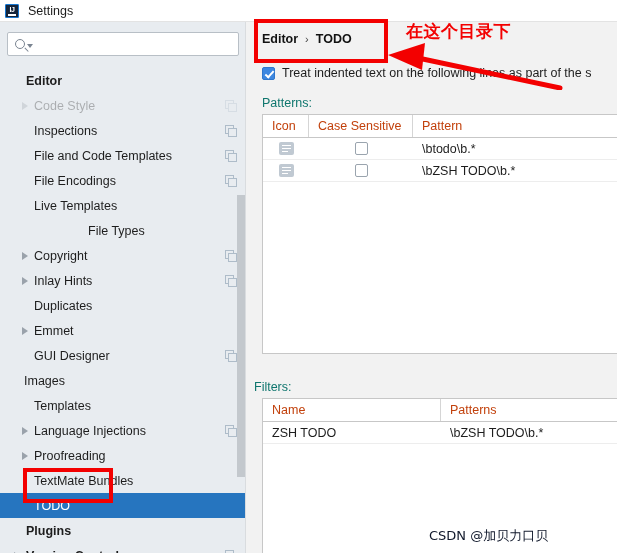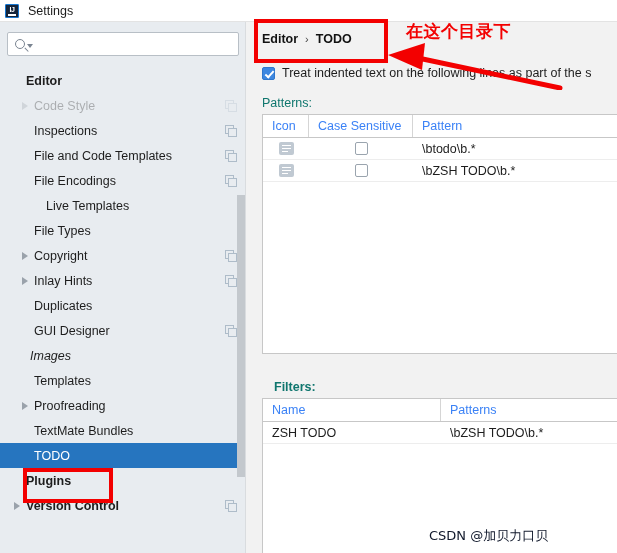--- a/index.html
+++ b/index.html
@@ -241,40 +241,40 @@
     border-width: 0 2px 2px 0;
     transform: rotate(42deg);
   }
 
   .section-label {
     position: absolute;
     font-size: 12.5px;
     color: #0f766e;
   }
   .lbl-patterns { left: 16px; top: 74px; }
-  .lbl-filters  { left: 28px; top: 358px; font-weight: bold; }
+  .lbl-filters  { left: 8px; top: 358px; }
 
   .table {
     position: absolute;
     background: #ffffff;
     border: 1px solid #c7c7c7;
     overflow: hidden;
   }
   .tbl-patterns { left: 16px; top: 92px; width: 370px; height: 240px; }
   .tbl-filters  { left: 16px; top: 376px; width: 370px; height: 157px; }
 
   .thead {
     display: flex;
     height: 23px;
     background: #ffffff;
     border-bottom: 1px solid #c7c7c7;
   }
   .th {
     font-size: 12.5px;
-    color: #3b82f6;
+    color: #c2410c;
     display: flex;
     align-items: center;
     padding-left: 9px;
     border-right: 1px solid #d5d5d5;
     height: 100%;
     flex: 0 0 auto;
     white-space: nowrap;
   }
   .th:last-child { border-right: none; }
 
@@ -402,25 +402,25 @@
         <div class="node" style="padding-left: 22px;">
           <div class="arrow-slot"></div>
           <div class="node-label">File and Code Templates</div>
           <div class="copy-icon"></div>
         </div>
         <div class="node" style="padding-left: 22px;">
           <div class="arrow-slot"></div>
           <div class="node-label">File Encodings</div>
           <div class="copy-icon"></div>
         </div>
-        <div class="node" style="padding-left: 22px; margin-left: 12px;">
+        <div class="node" style="padding-left: 22px;">
           <div class="arrow-slot"></div>
           <div class="node-label">Live Templates</div>
         </div>
-        <div class="node" style="padding-left: 22px;">
+        <div class="node" style="padding-left: 36px; margin-left: 40px;">
           <div class="arrow-slot"></div>
           <div class="node-label">File Types</div>
         </div>
         <div class="node" style="padding-left: 22px;">
           <div class="arrow-slot">
             <div class="arrow"></div>
           </div>
           <div class="node-label">Copyright</div>
           <div class="copy-icon"></div>
         </div>
@@ -429,31 +429,44 @@
             <div class="arrow"></div>
           </div>
           <div class="node-label">Inlay Hints</div>
           <div class="copy-icon"></div>
         </div>
         <div class="node" style="padding-left: 22px;">
           <div class="arrow-slot"></div>
           <div class="node-label">Duplicates</div>
         </div>
         <div class="node" style="padding-left: 22px;">
+          <div class="arrow-slot">
+            <div class="arrow"></div>
+          </div>
+          <div class="node-label">Emmet</div>
+        </div>
+        <div class="node" style="padding-left: 22px;">
           <div class="arrow-slot"></div>
           <div class="node-label">GUI Designer</div>
           <div class="copy-icon"></div>
         </div>
-        <div class="node" style="padding-left: 18px; font-style: italic;">
+        <div class="node" style="padding-left: 12px;">
           <div class="arrow-slot"></div>
           <div class="node-label">Images</div>
         </div>
         <div class="node" style="padding-left: 22px;">
           <div class="arrow-slot"></div>
           <div class="node-label">Templates</div>
+        </div>
+        <div class="node" style="padding-left: 22px;">
+          <div class="arrow-slot">
+            <div class="arrow"></div>
+          </div>
+          <div class="node-label">Language Injections</div>
+          <div class="copy-icon"></div>
         </div>
         <div class="node" style="padding-left: 22px; justify-content: space-between;">
           <div class="arrow-slot">
             <div class="arrow"></div>
           </div>
           <div class="node-label">Proofreading</div>
         </div>
         <div class="node" style="padding-left: 22px;">
           <div class="arrow-slot"></div>
           <div class="node-label">TextMate Bundles</div>

